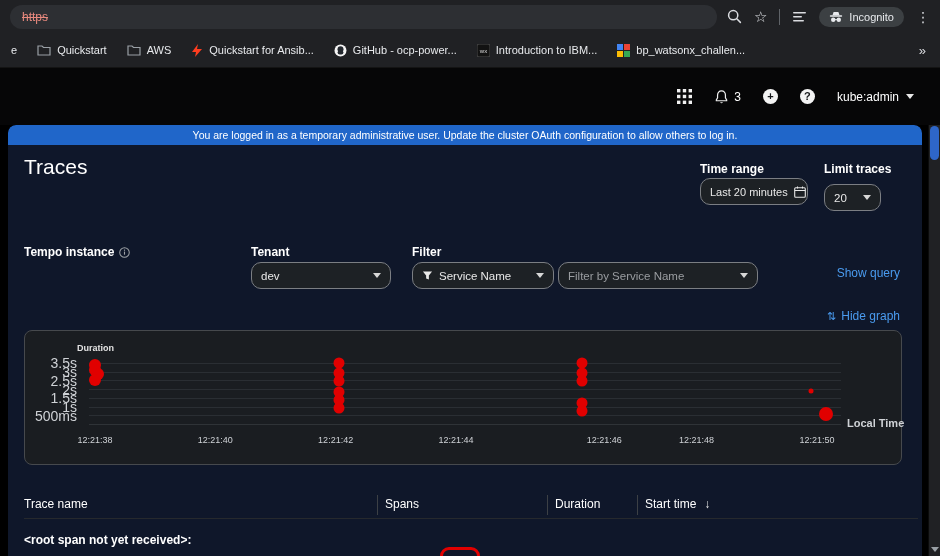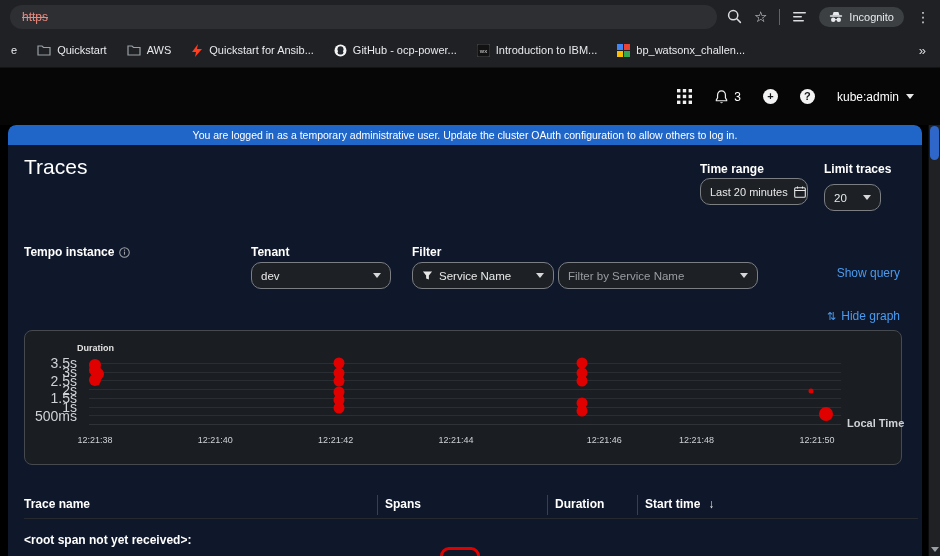--- a/index.html
+++ b/index.html
@@ -51,21 +51,21 @@
   .ytick{position:absolute;right:6px;font-size:14px;color:#cfd2d6;line-height:10px;text-align:right;width:100%}
   .plot{position:absolute;left:64px;top:28px;width:752px;height:66px;border-bottom:1px solid #2f3337}
   .gridline{position:absolute;left:0;right:0;height:1px;background:#2a2e33}
   .dot{position:absolute;border-radius:50%;background:#e10000;transform:translate(-50%,-50%);z-index:2}
   .xaxis{position:absolute;left:64px;top:98px;width:752px;height:16px}
   .xtick{position:absolute;transform:translateX(-50%);font-size:9px;color:#cfd2d6;top:6px;white-space:nowrap}
   .local-time{position:absolute;left:822px;top:86px;font-size:11px;font-weight:700;color:#cfd2d6;white-space:nowrap}
 
   
   .thead{position:absolute;left:16px;right:4px;top:348px;height:26px;border-bottom:1px solid #26292d}
-  .th{position:absolute;top:4px;font-size:12px;font-weight:700;color:#fff;display:flex;align-items:flex-start;gap:8px;white-space:nowrap}
+  .th{position:absolute;top:4px;font-size:12px;font-weight:400;color:#fff;display:flex;align-items:flex-start;gap:8px;white-space:nowrap}
   .th-div{position:absolute;top:2px;width:1px;height:20px;background:#3c4045}
   .sort-arrow{font-size:12px;color:#e8e8e8}
   .row-name{position:absolute;left:16px;top:388px;font-size:12px;font-weight:700;color:#fff;white-space:nowrap}
   .badge-partial{position:absolute;left:432px;top:402px;width:40px;height:18px;border:3px solid #e10000;border-radius:10px;background:transparent}
 
   
   .scrollbar{position:absolute;right:0;top:125px;bottom:0;width:12px;background:#202124;border-left:1px solid #0b0b0b}
   .sb-thumb{position:absolute;top:1px;left:1px;right:1px;height:34px;background:#2e66c9;border-radius:5px}
   .sb-btn{position:absolute;bottom:0;left:0;right:0;height:14px;display:flex;align-items:center;justify-content:center}
   .sb-tri{width:0;height:0;border-left:4px solid transparent;border-right:4px solid transparent;border-top:5px solid #9aa0a6}

